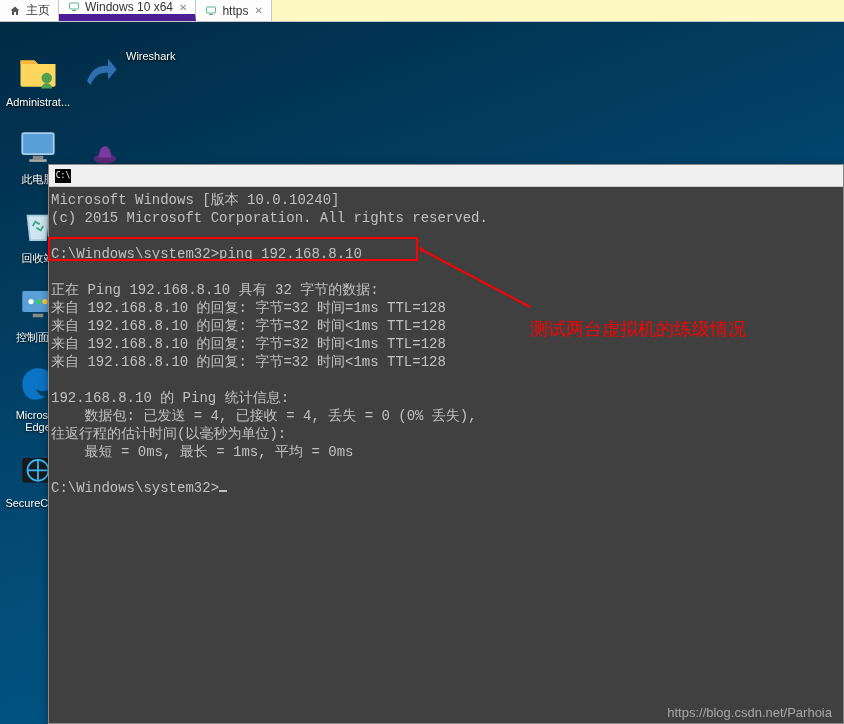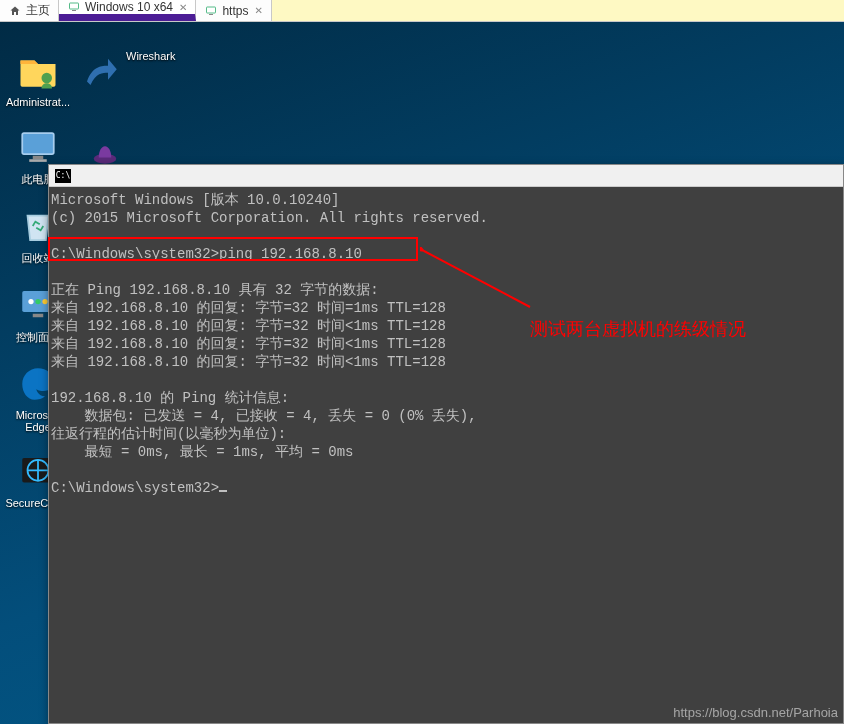--- a/index.html
+++ b/index.html
@@ -113,21 +113,21 @@
     left: 530px; top: 275px;
     color:#ff0000;
     font-size:18px;
     font-family: Liberation Sans, sans-serif;
     pointer-events:none;
     margin-top:20px;
   }
 
   .watermark {
     position:absolute;
-    right:6px; bottom:4px;
+    right:12px; bottom:4px;
     font-size:13px;
     color:rgba(220,220,220,.65);
     font-family: Arial, sans-serif;
   }
 </style>
 </head>
 <body>
 
 <div class="tabbar">
   <div class="tab">

